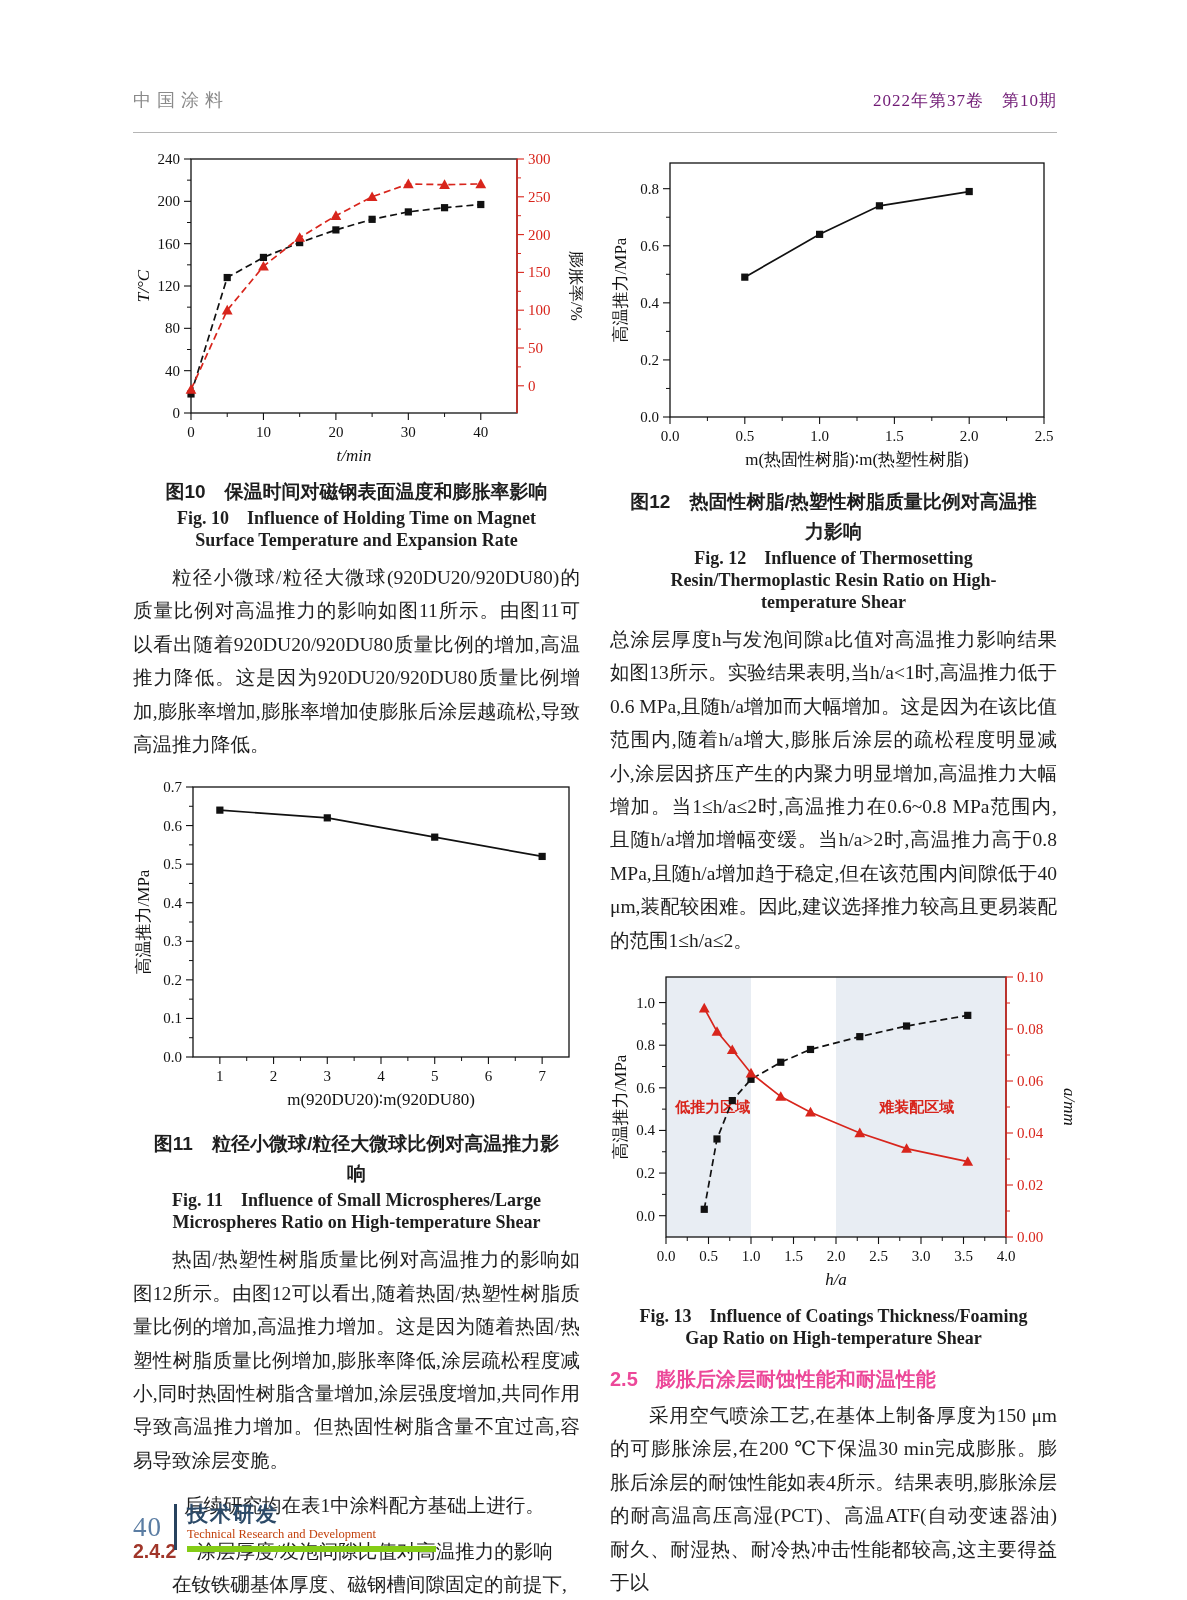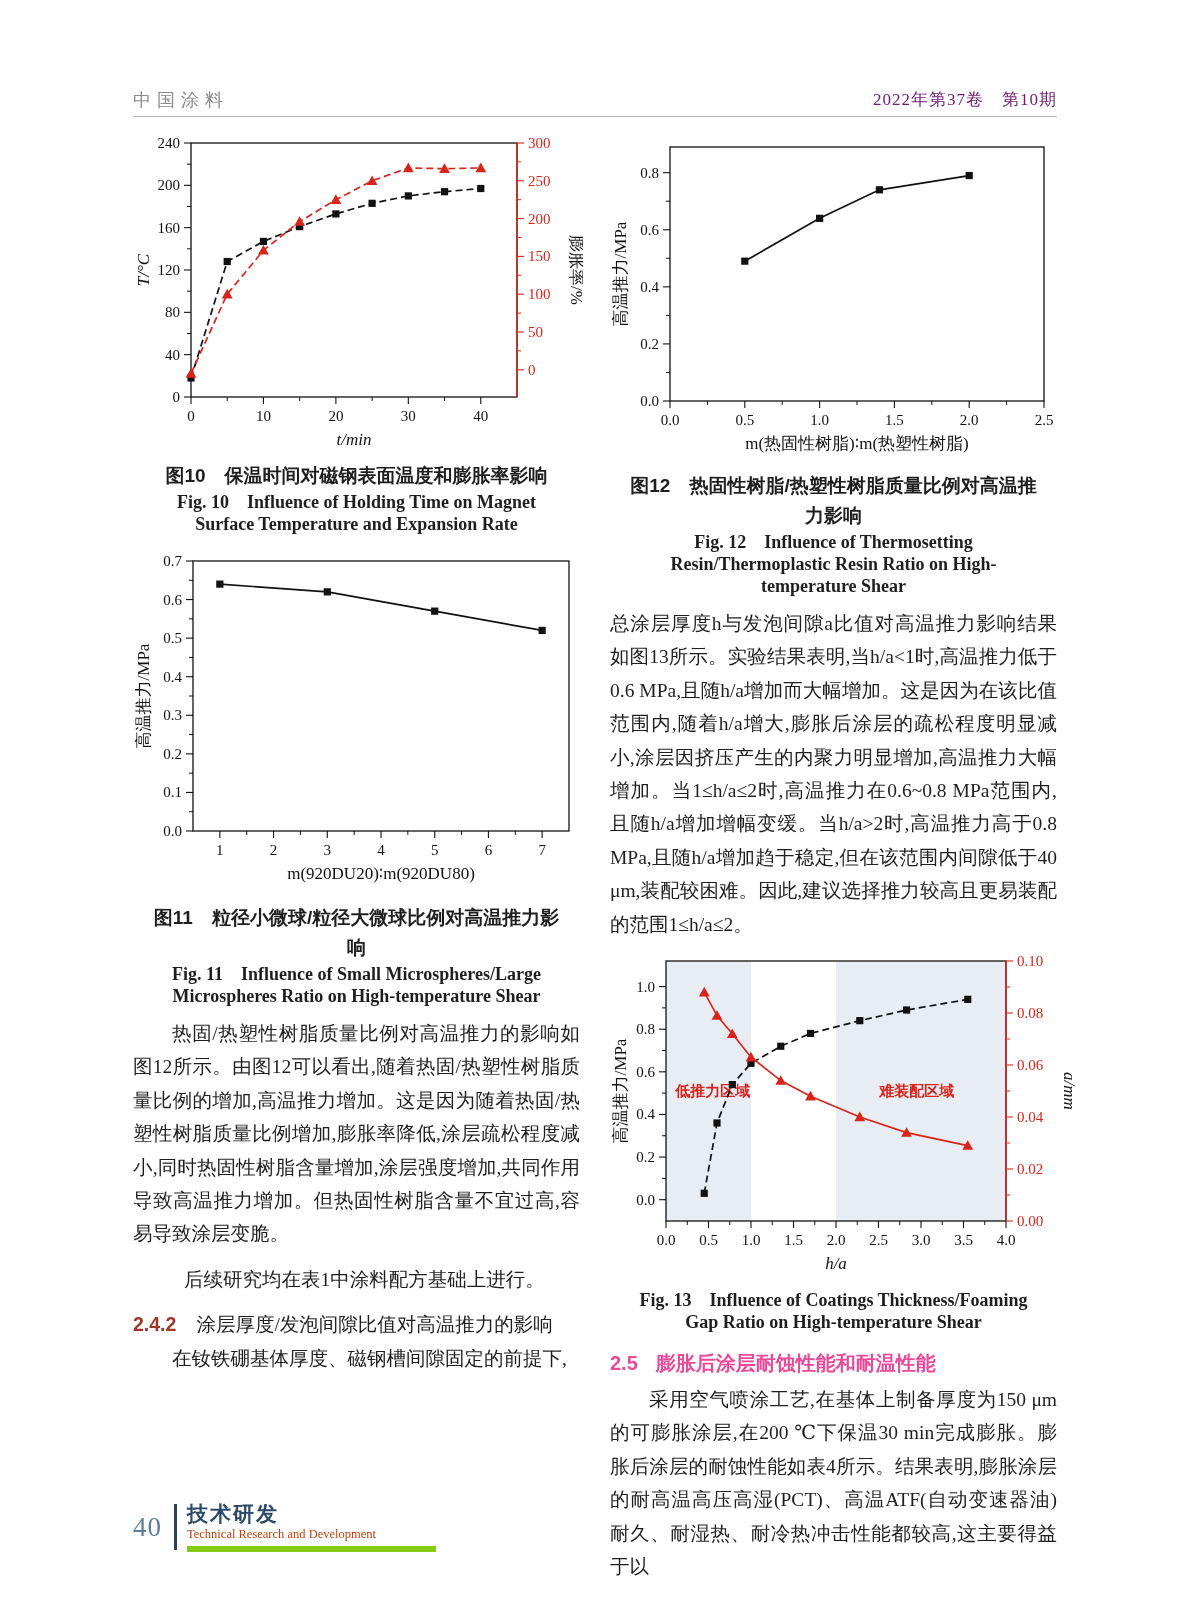--- a/index.html
+++ b/index.html
@@ -4,22 +4,22 @@
 <style>
   html,body{margin:0;padding:0;background:#ffffff;}
   .page{
     position:relative;
     width:1187px;height:1600px;
     margin:0 auto;background:#fff;
     font-family:"Liberation Serif","DejaVu Serif",serif;
     color:#1e1e1e;overflow:hidden;
   }
   .page-inner{padding:88px 130px 0 133px;}
-  .header{display:flex;justify-content:space-between;align-items:flex-start;
-    border-bottom:1.5px solid #b5b5b5;padding-bottom:4px;}
+  .header{display:flex;justify-content:space-between;align-items:center;
+    border-bottom:1.5px solid #b5b5b5;padding-bottom:20px;}
   .header .jname{font-size:18px;color:#8a8a8a;letter-spacing:6px;}
   .header .jissue{font-size:17px;color:#701a75;letter-spacing:1px;}
   .columns{display:flex;gap:30px;margin-top:12px;}
   .col{width:447px;}
   .figure{margin:4px 0 0 0;}
   .figure svg{display:block;margin:0 auto;}
   .caption{text-align:center;margin:6px 18px 10px 18px;}
   .caption .zh{font-size:19px;font-weight:bold;line-height:30px;
     font-family:"Liberation Sans","DejaVu Sans",sans-serif;}
   .caption .en{font-size:18px;font-weight:bold;line-height:22px;}
@@ -136,20 +136,21 @@
               <polygon points="275.3333333333333,29.546428571428557 269.93333333333334,39.14642857142856 280.7333333333333,39.14642857142856" fill="#d8251c"></polygon>
               <polygon points="311.55555555555554,30.302380952380936 306.15555555555557,39.90238095238094 316.9555555555555,39.90238095238094" fill="#d8251c"></polygon>
               <polygon points="347.77777777777777,29.546428571428557 342.3777777777778,39.14642857142856 353.17777777777775,39.14642857142856" fill="#d8251c"></polygon>
             </svg>
         </div>
         <div class="caption">
           <div class="zh">图10　保温时间对磁钢表面温度和膨胀率影响</div>
           <div class="en">Fig. 10　Influence of Holding Time on Magnet Surface Temperature and Expansion Rate</div>
         </div>
 
+        <p class="body indent">粒径小微球/粒径大微球(920DU20/920DU80)的质量比例对高温推力的影响如图11所示。由图11可以看出随着920DU20/920DU80质量比例的增加,高温推力降低。这是因为920DU20/920DU80质量比例增加,膨胀率增加,膨胀率增加使膨胀后涂层越疏松,导致高温推力降低。</p>
 
         <div class="figure" style="margin-top:14px;">
           <svg viewBox="0 0 452 348" width="452" height="348">
               <rect x="60" y="12" width="376" height="270" fill="none" stroke="#111" stroke-width="1.3"></rect>
               <line x1="86.85714285714286" x2="86.85714285714286" y1="282" y2="289" stroke="#111" stroke-width="1.1"></line>
               <text x="86.85714285714286" y="306" text-anchor="middle" font-size="15" font-family="&quot;Liberation Serif&quot;,&quot;DejaVu Serif&quot;,serif" fill="#111">1</text>
               <line x1="140.57142857142856" x2="140.57142857142856" y1="282" y2="289" stroke="#111" stroke-width="1.1"></line>
               <text x="140.57142857142856" y="306" text-anchor="middle" font-size="15" font-family="&quot;Liberation Serif&quot;,&quot;DejaVu Serif&quot;,serif" fill="#111">2</text>
               <line x1="194.28571428571428" x2="194.28571428571428" y1="282" y2="289" stroke="#111" stroke-width="1.1"></line>
               <text x="194.28571428571428" y="306" text-anchor="middle" font-size="15" font-family="&quot;Liberation Serif&quot;,&quot;DejaVu Serif&quot;,serif" fill="#111">3</text>

